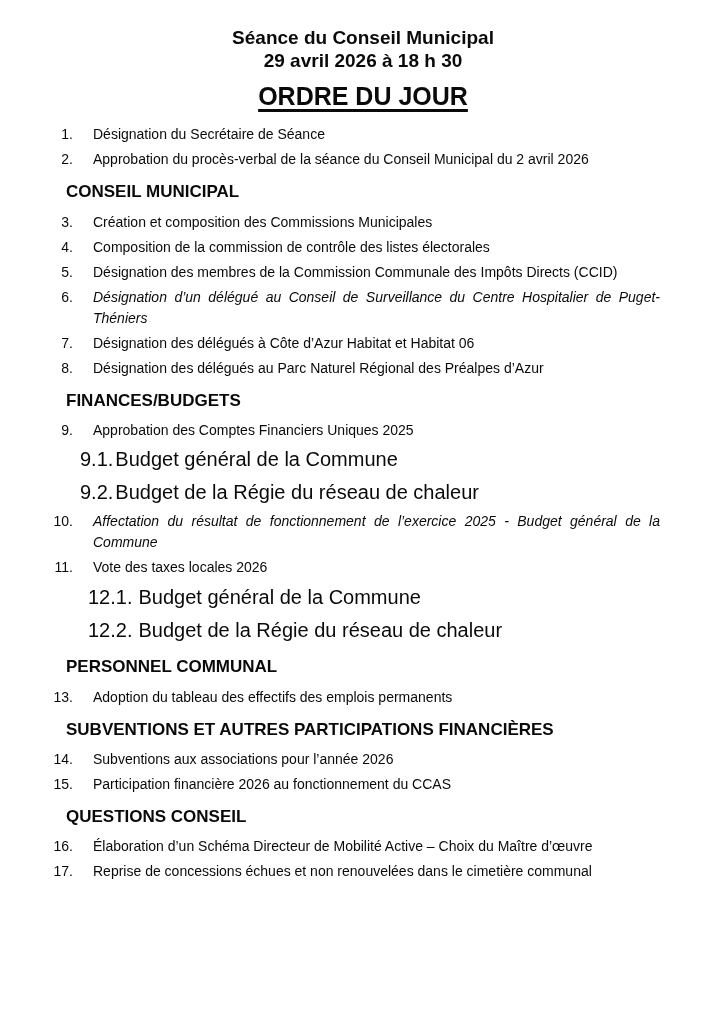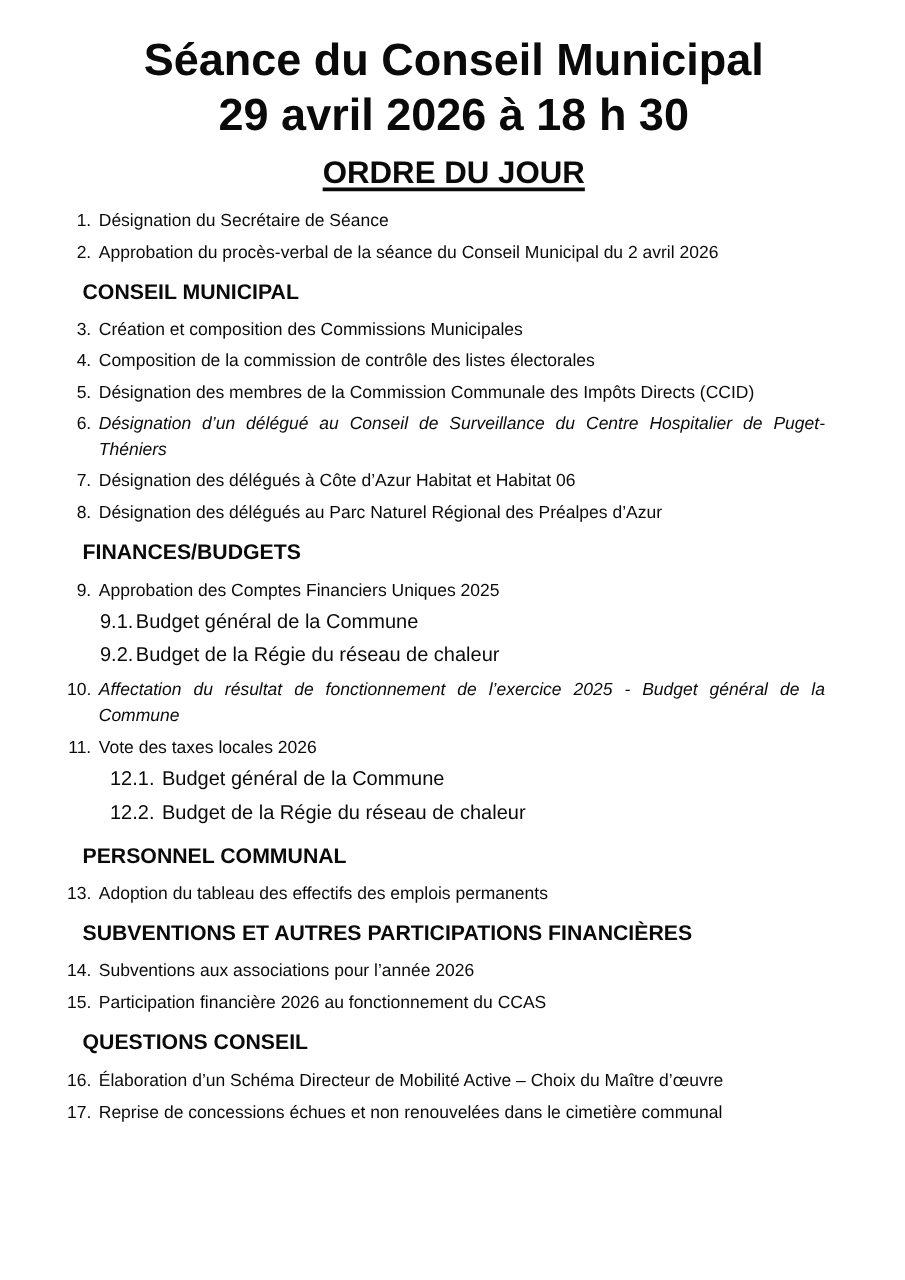--- a/index.html
+++ b/index.html
@@ -14,21 +14,21 @@
     box-sizing: border-box;
     background: #ffffff;
     color: #0a0a0a;
     font-family: "Liberation Sans", "DejaVu Sans", sans-serif;
     padding: 26px 64px 40px 66px;
     overflow: hidden;
   }
   .doc-title {
     margin: 0;
     text-align: center;
-    font-size: 36px;
+    font-size: 19px;
     font-weight: bold;
     line-height: 1.22;
     letter-spacing: 0;
   }
   .agenda-title {
     margin: 9px 0 13px 0;
     text-align: center;
     font-size: 25px;
     font-weight: bold;
     line-height: 1.2;
@@ -60,31 +60,31 @@
     font-size: 14px;
     line-height: 1.5;
   }
   .item-row .num {
     flex: 0 0 20px;
     text-align: right;
     white-space: nowrap;
   }
   .item-row .txt {
     flex: 1;
-    margin-left: 6px;
+    margin-left: 20px;
   }
   .item-block.justify .item-row .txt {
     text-align: justify;
     font-style: italic;
   }
   .sub-row {
     display: flex;
     align-items: flex-start;
     margin: 3px 0 3px 14px;
-    font-size: 16px;
+    font-size: 20px;
     line-height: 1.5;
   }
   .sub-row.wide {
     margin-left: 22px;
   }
   .sub-row .subnum {
     white-space: nowrap;
     margin-right: 2px;
   }
   .sub-row.wide .subnum {

